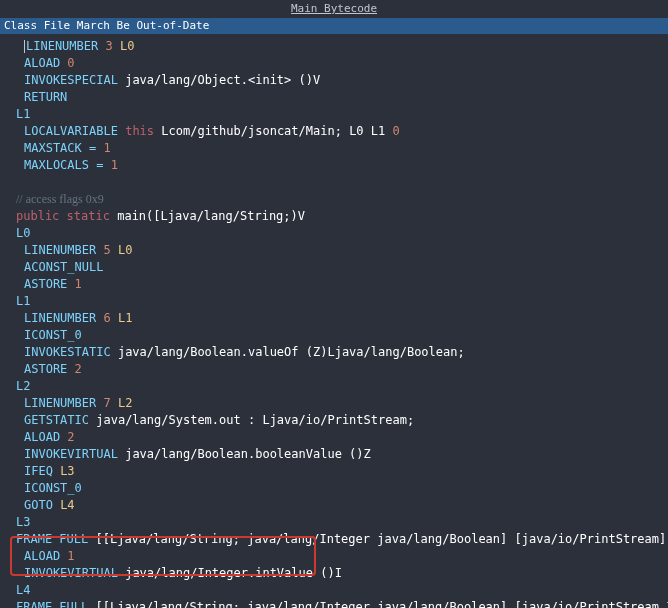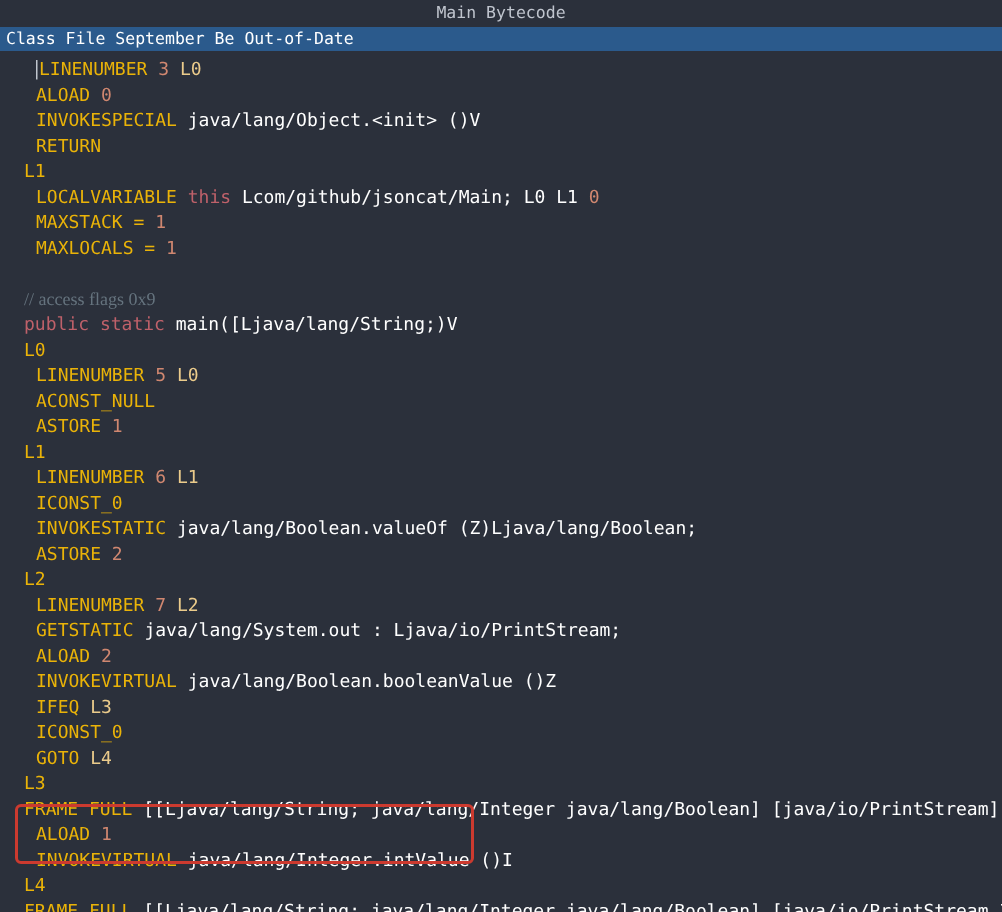--- a/index.html
+++ b/index.html
@@ -12,20 +12,21 @@
     width: 668px;
     height: 608px;
   }
   .title-bar {
     height: 18px;
     background: #2b303b;
     color: #c0c5ce;
     text-align: center;
     font-size: 11px;
     line-height: 18px;
+    text-decoration: underline;
   }
   .banner {
     background: #2b5a8c;
     color: #ffffff;
     font-size: 11px;
     padding: 1px 4px;
     line-height: 14px;
   }
   .code {
     padding: 4px 4px 0 4px;
@@ -34,37 +35,37 @@
     position: relative;
   }
   .row { position: relative; }
   .indent1 { padding-left: 12px; }
   .indent2 { padding-left: 20px; }
   .kw        { color: #bf616a; margin-top: 12px; } 
   .num       { color: #d08770; } 
   .lbl       { color: #ebcb8b; } 
   .sig       { color: #ffffff; } 
   .cmt       { color: #65737e; font-family: Liberation Serif, serif; } 
-  .instr     { color: #eab308; }
+  .instr     { color: #7dd3fc; }
   .cursor {
     display: inline-block;
     width: 1px;
     height: 13px;
     background: #c0c5ce;
     vertical-align: middle;
     margin-right: 1px;
   }
   .hl-box {
     position: absolute;
     border: 2px solid #cc3a2f;
     border-radius: 4px;
     pointer-events: none;
   }
 </style>
 </head>
 <body>
 
 <div class="title-bar">Main Bytecode</div>
-<div class="banner">Class File September Be Out-of-Date</div>
+<div class="banner">Class File March Be Out-of-Date</div>
 
 <div class="code" id="code"><div class="row indent2"><span class="cursor"></span><span class="instr">LINENUMBER </span><span class="num">3</span><span class="instr"> </span><span class="lbl">L0</span></div><div class="row indent2"><span class="instr">ALOAD </span><span class="num">0</span></div><div class="row indent2"><span class="instr">INVOKESPECIAL </span><span class="sig">java/lang/Object.&lt;init&gt; ()V</span></div><div class="row indent2"><span class="instr">RETURN</span></div><div class="row indent1"><span class="instr">L1</span></div><div class="row indent2"><span class="instr">LOCALVARIABLE </span><span class="kw">this</span><span class="sig"> Lcom/github/jsoncat/Main; L0 L1 </span><span class="num">0</span></div><div class="row indent2"><span class="instr">MAXSTACK = </span><span class="num">1</span></div><div class="row indent2"><span class="instr">MAXLOCALS = </span><span class="num">1</span></div><div class="row indent0"><span class="instr"> </span></div><div class="row indent1"><span class="cmt">// access flags 0x9</span></div><div class="row indent1"><span class="kw">public</span><span class="instr"> </span><span class="kw">static</span><span class="sig"> main([Ljava/lang/String;)V</span></div><div class="row indent1"><span class="instr">L0</span></div><div class="row indent2"><span class="instr">LINENUMBER </span><span class="num">5</span><span class="instr"> </span><span class="lbl">L0</span></div><div class="row indent2"><span class="instr">ACONST_NULL</span></div><div class="row indent2"><span class="instr">ASTORE </span><span class="num">1</span></div><div class="row indent1"><span class="instr">L1</span></div><div class="row indent2"><span class="instr">LINENUMBER </span><span class="num">6</span><span class="instr"> </span><span class="lbl">L1</span></div><div class="row indent2"><span class="instr">ICONST_0</span></div><div class="row indent2"><span class="instr">INVOKESTATIC </span><span class="sig">java/lang/Boolean.valueOf (Z)Ljava/lang/Boolean;</span></div><div class="row indent2"><span class="instr">ASTORE </span><span class="num">2</span></div><div class="row indent1"><span class="instr">L2</span></div><div class="row indent2"><span class="instr">LINENUMBER </span><span class="num">7</span><span class="instr"> </span><span class="lbl">L2</span></div><div class="row indent2"><span class="instr">GETSTATIC </span><span class="sig">java/lang/System.out : Ljava/io/PrintStream;</span></div><div class="row indent2"><span class="instr">ALOAD </span><span class="num">2</span></div><div class="row indent2"><span class="instr">INVOKEVIRTUAL </span><span class="sig">java/lang/Boolean.booleanValue ()Z</span></div><div class="row indent2"><span class="instr">IFEQ </span><span class="lbl">L3</span></div><div class="row indent2"><span class="instr">ICONST_0</span></div><div class="row indent2"><span class="instr">GOTO </span><span class="lbl">L4</span></div><div class="row indent1"><span class="instr">L3</span></div><div class="row indent1"><span class="instr">FRAME FULL </span><span class="sig">[[Ljava/lang/String; java/lang/Integer java/lang/Boolean] [java/io/PrintStream]</span></div><div class="row indent2"><span class="instr">ALOAD </span><span class="num">1</span></div><div class="row indent2"><span class="instr">INVOKEVIRTUAL </span><span class="sig">java/lang/Integer.intValue ()I</span></div><div class="row indent1"><span class="instr">L4</span></div><div class="row indent1"><span class="instr">FRAME FULL </span><span class="sig">[[Ljava/lang/String; java/lang/Integer java/lang/Boolean] [java/io/PrintStream I]</span></div></div>
 
 <div class="hl-box" id="hl" style="top: 536px; left: 10px; width: 306px; height: 40px;"></div>
 
 </body></html>

